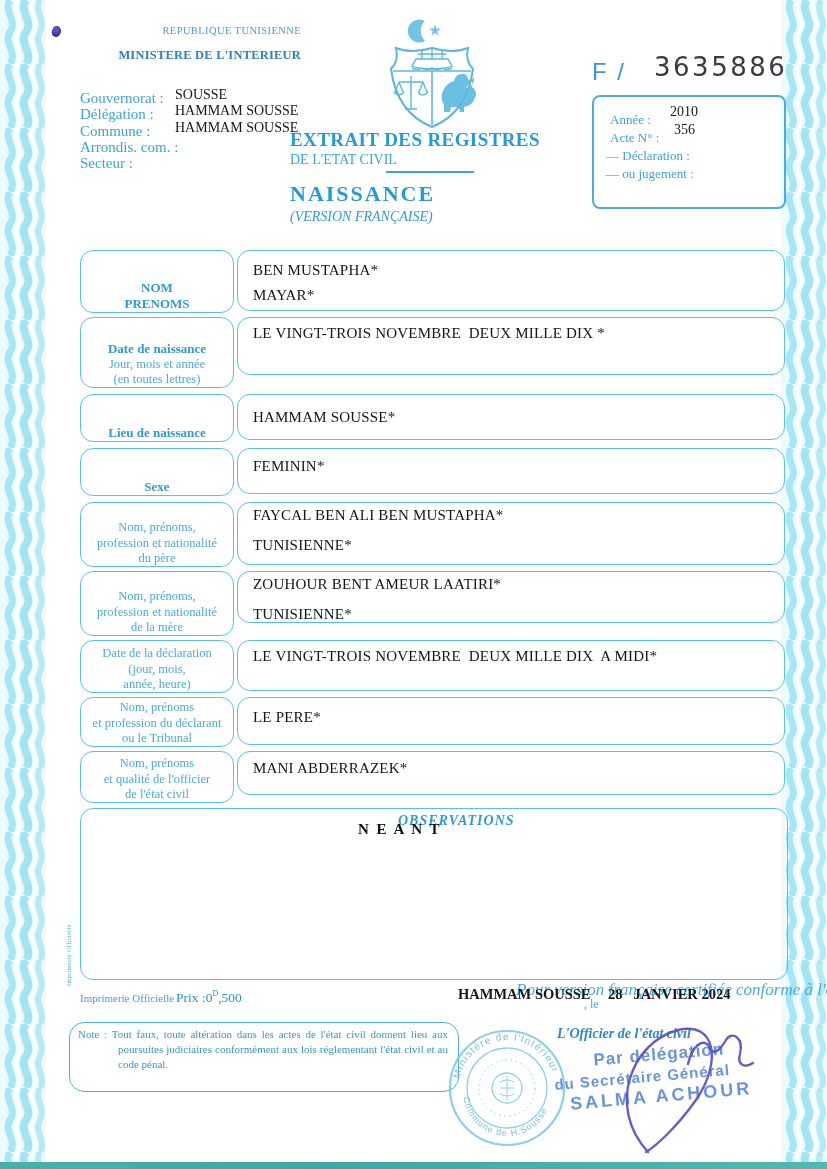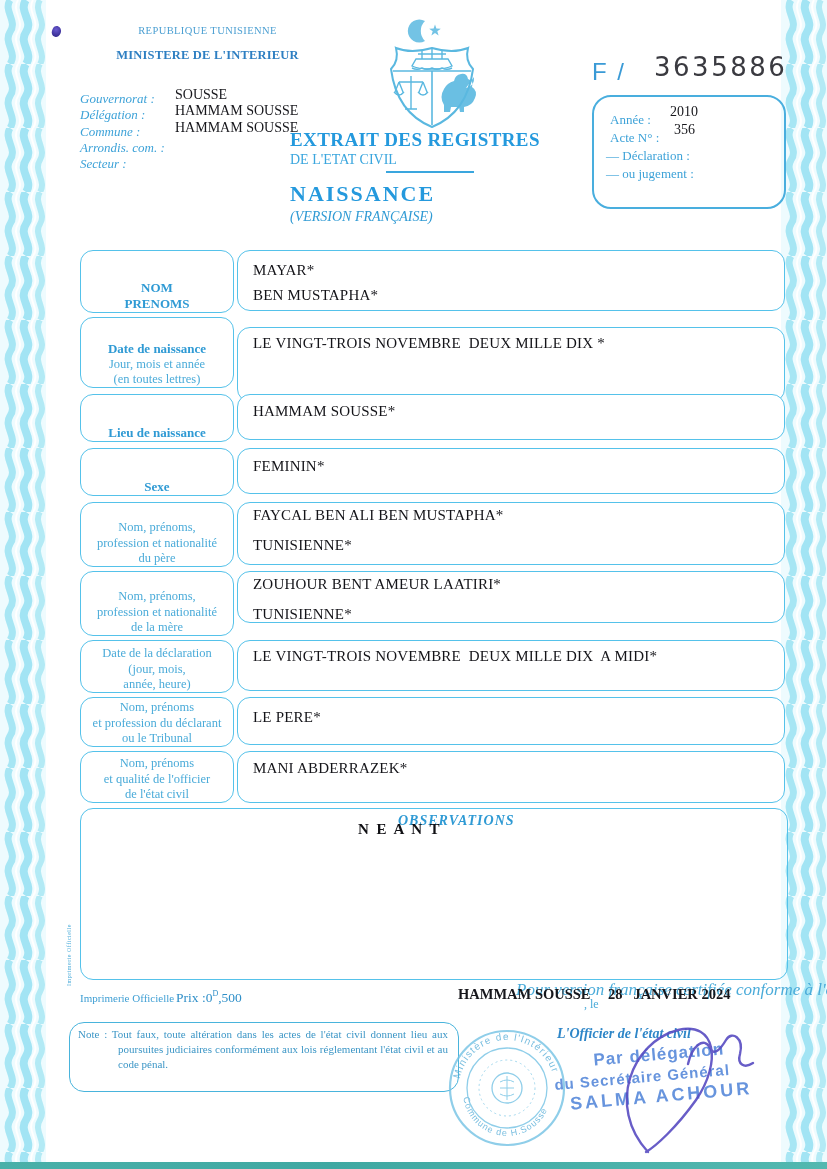--- a/index.html
+++ b/index.html
@@ -9,43 +9,43 @@
   }
   
   .border-svg{position:absolute;top:0;height:1169px;width:46px;}
   .border-left{left:0;}
   .border-right{left:781px;}
   .scan-edge{position:absolute;left:0;top:1162px;width:827px;height:7px;
     background:linear-gradient(90deg,#49b0a9,#3fa8a2 40%,#52b8b0);}
   .ink-dot{position:absolute;left:52px;top:26px;width:9px;height:11px;border-radius:50% 60% 55% 50%;
     background:radial-gradient(circle at 40% 35%, #6a5ad0, #3a2f96 70%);transform:rotate(18deg);}
   
-  .ministry{position:absolute;left:100px;top:25px;width:215px;text-align:center;}
+  .ministry{position:absolute;left:86px;top:25px;width:215px;text-align:right;}
   .ministry .l1{font-size:10.5px;color:#4b9fd2;letter-spacing:.4px;}
   .ministry .l2{font-size:12.5px;font-weight:bold;color:#2e7fc2;margin-top:12px;letter-spacing:.2px;}
   .coat{position:absolute;left:372px;top:14px;}
   .serial{position:absolute;left:592px;top:58px;}
   .serial .pre{font-family:"Liberation Sans",sans-serif;font-size:24px;color:#3a9ad6;letter-spacing:2px;}
   .serial .num{position:absolute;left:62px;top:-6px;font-family:"DejaVu Sans",sans-serif;
     font-size:26px;color:#3a3a40;letter-spacing:2.5px;}
   
   .admin{position:absolute;left:80px;top:89px;}
   .admin .row{position:relative;height:16.3px;}
-  .admin .lab{font-size:13px;color:#3da2d8;font-style:italic;}
+  .admin .lab{font-size:15px;color:#3da2d8;}
   .admin .val{position:absolute;left:95px;top:-2px;font-size:14px;color:#17171c;white-space:pre;}
   
   .title{position:absolute;left:290px;top:129px;width:280px;text-align:left;}
   .title .t1{font-size:19px;font-weight:bold;color:#2499dd;letter-spacing:.4px;}
   .title .t2{font-size:14px;color:#3aa6de;margin-top:1px;}
   .title .rule{width:88px;height:2px;background:#3aa6de;margin:3px auto 0;}
   .title .t3{font-size:22px;font-weight:bold;color:#2499dd;letter-spacing:2px;margin-top:8px;}
   .title .t4{font-size:14px;font-style:italic;color:#2f9ad4;margin-top:2px;}
   
   .actebox{position:absolute;left:592px;top:95px;width:190px;height:110px;
-    border:2px solid #49aede;border-radius:19px;}
+    border:2px solid #49aede;border-radius:8px;}
   .actebox span{position:absolute;font-size:13px;color:#3da2d8;}
   .actebox .v{color:#17171c;font-size:14px;}
   
   .cellL,.cellV{position:absolute;border:1.6px solid #55c2ea;border-radius:13px;background:#fff;}
   .cellL{left:80px;width:152px;display:flex;flex-direction:column;justify-content:flex-end;
     align-items:center;text-align:center;line-height:1.22;}
   .cellV{left:237px;width:548px;padding:7px 0 0 15px;box-sizing:border-box;}
   .lbl-b{font-size:13px;font-weight:bold;color:#2f9ad4;}
   .lbl-r{font-size:12.5px;color:#4aabd9;}
   .vline{font-size:15px;color:#141419;white-space:pre-wrap;letter-spacing:.2px;}
@@ -176,37 +176,37 @@
     <span class="v" style="left:80px;top:25px">356</span>
     <span style="left:12px;top:51px">— Déclaration :</span>
     <span style="left:12px;top:69px">— ou jugement :</span>
   </div>
 
   <div class="cellL" style="top:250px;height:61px">
     <div class="lbl-b">NOM</div>
     <div class="lbl-b">PRENOMS</div>
   </div>
   <div class="cellV" style="top:250px;height:61px">
+    <div class="vline vrow0">BEN MUSTAPHA*</div>
     <div class="vline vrow0">MAYAR*</div>
-    <div class="vline vrow0">BEN MUSTAPHA*</div>
   </div>
 
   <div class="cellL" style="top:317px;height:69px">
     <div class="lbl-b">Date de naissance</div>
     <div class="lbl-r">Jour, mois et année</div>
     <div class="lbl-r">(en toutes lettres)</div>
   </div>
-  <div class="cellV" style="top:327px;height:75px">
+  <div class="cellV" style="top:317px;height:58px">
     <div class="vline">LE VINGT-TROIS NOVEMBRE  DEUX MILLE DIX *</div>
   </div>
 
   <div class="cellL" style="top:394px;height:46px">
     <div class="lbl-b">Lieu de naissance</div>
   </div>
-  <div class="cellV" style="top:394px;height:46px;padding-top:8px">
+  <div class="cellV" style="top:394px;height:46px;padding-top:14px">
     <div class="vline">HAMMAM SOUSSE*</div>
   </div>
 
   <div class="cellL" style="top:448px;height:46px">
     <div class="lbl-b">Sexe</div>
   </div>
   <div class="cellV" style="top:448px;height:46px;padding-top:9px">
     <div class="vline">FEMININ*</div>
   </div>
 
@@ -246,21 +246,21 @@
   </div>
   <div class="cellV" style="top:697px;height:48px;padding-top:11px">
     <div class="vline">LE PERE*</div>
   </div>
 
   <div class="cellL" style="top:751px;height:50px">
     <div class="lbl-r">Nom, prénoms</div>
     <div class="lbl-r">et qualité de l'officier</div>
     <div class="lbl-r">de l'état civil</div>
   </div>
-  <div class="cellV" style="top:751px;height:52px;padding-top:8px">
+  <div class="cellV" style="top:751px;height:44px;padding-top:8px">
     <div class="vline">MANI ABDERRAZEK*</div>
   </div>
 
   <div class="obsbox"></div>
   <div class="obs-title">OBSERVATIONS</div>
   <div class="obs-val">N E A N T</div>
   <div class="side-code">Imprimerie Officielle</div>
 
   <div class="f-impr">Imprimerie Officielle</div>
   <div class="f-prix"><span>Prix :0</span><sup>D</sup><span>,500</span></div>

